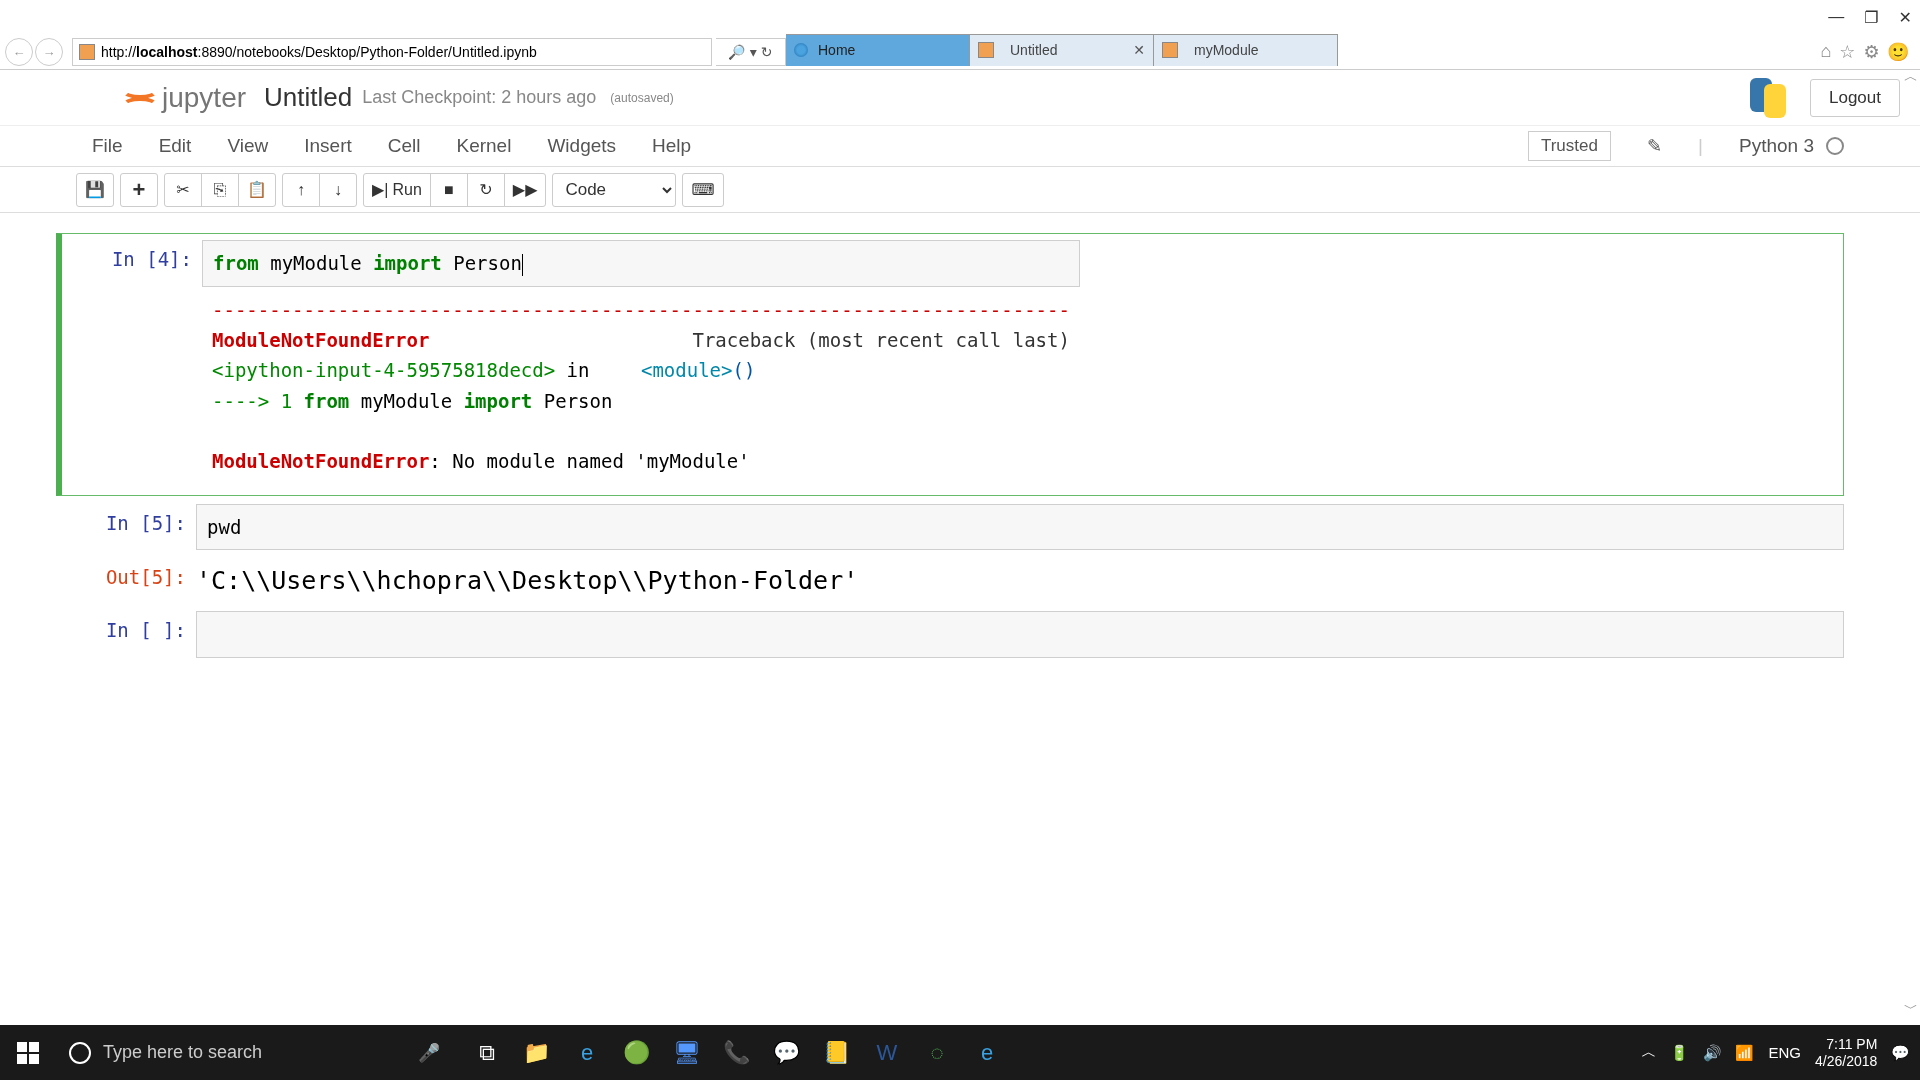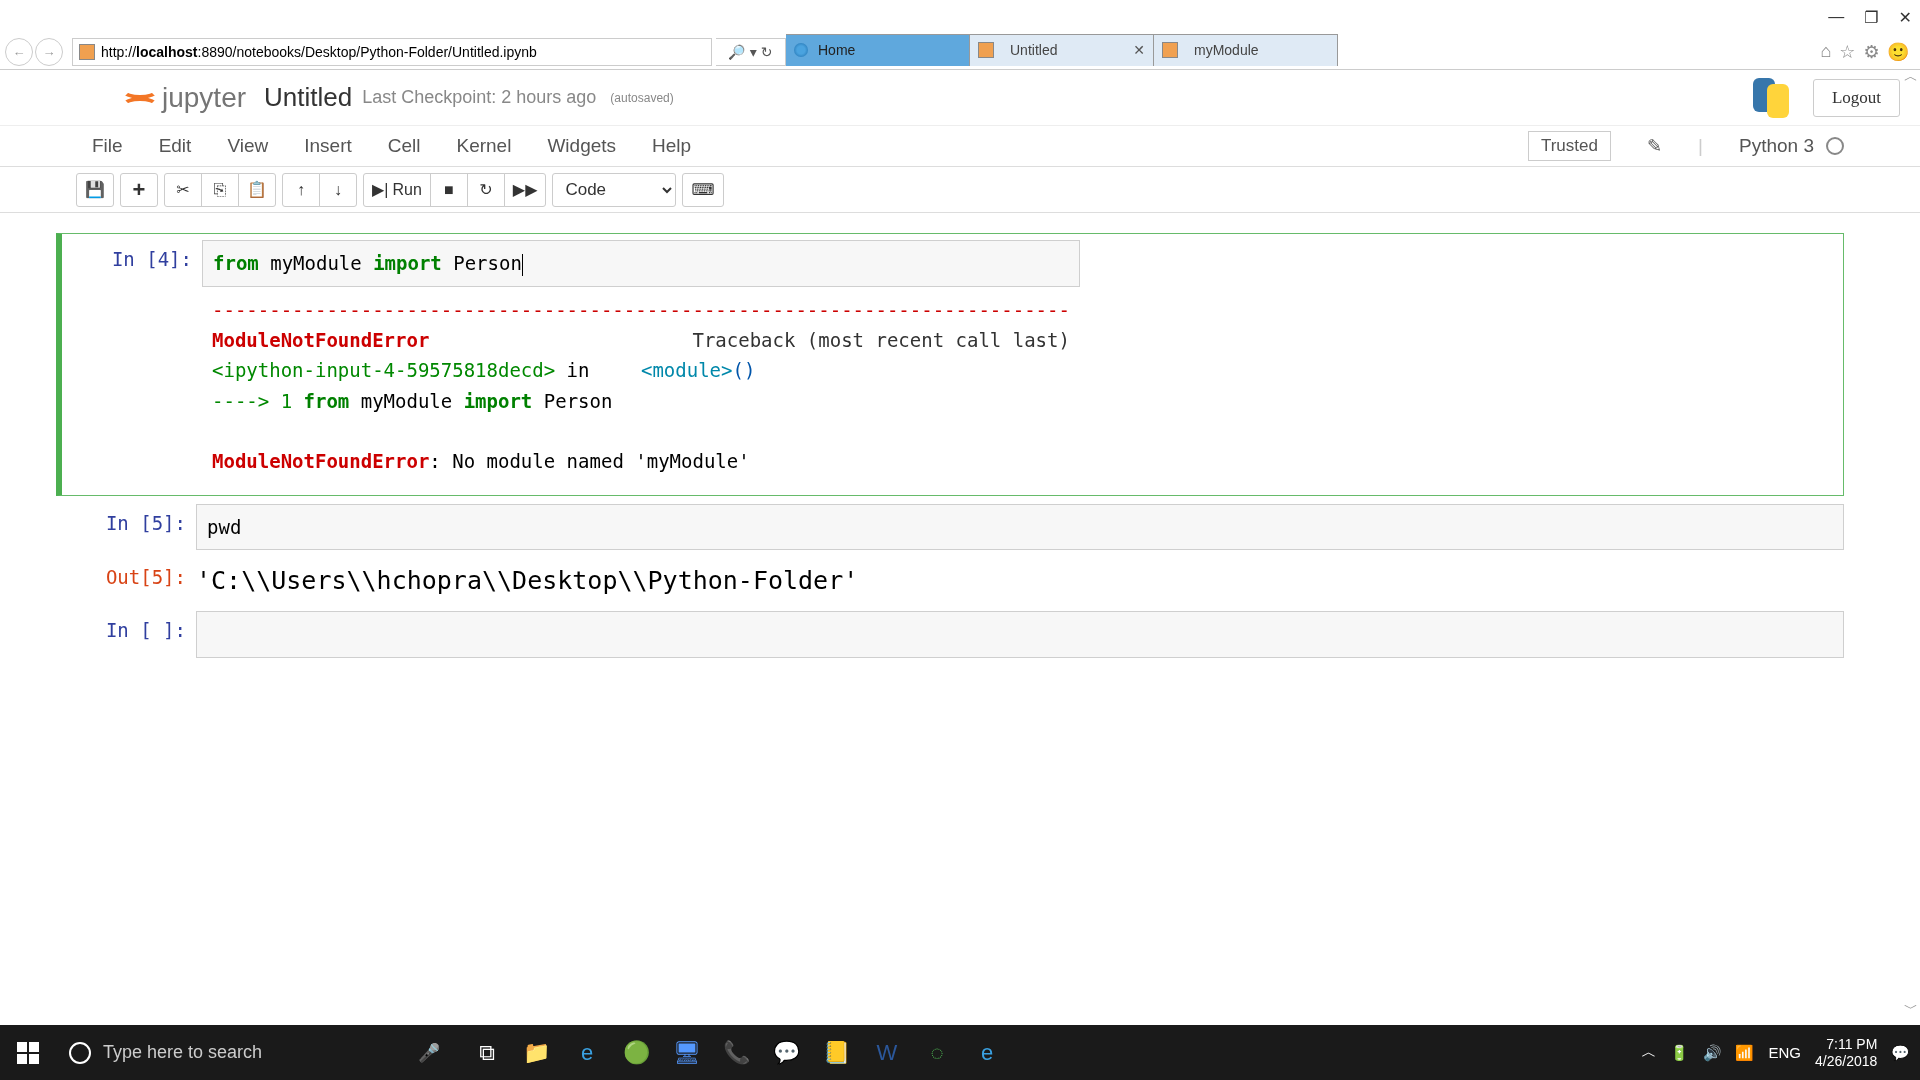--- a/index.html
+++ b/index.html
@@ -32,21 +32,21 @@
 .logo-mark::before, .logo-mark::after { content: ""; position: absolute; left: 6px; width: 28px; height: 9px; border-radius: 50%; border: 4px solid #f37626; }
 .logo-mark::before { top: 4px; border-bottom-color: transparent; border-left-color: transparent; border-right-color: transparent; transform: rotate(180deg); }
 .logo-mark::after { bottom: 4px; border-top-color: transparent; border-left-color: transparent; border-right-color: transparent; transform: rotate(180deg); }
 .logo-text { font-size: 28px; color: #757575; font-weight: 400; }
 .notebook-title { font-size: 26px; color: #333; margin-left: 18px; }
 .checkpoint { font-size: 18px; color: #888; margin-left: 10px; }
 .autosaved { font-size: 12px; color: #888; margin-left: 14px; }
 .python-logo { margin-left: auto; width: 48px; height: 48px; position: relative; }
 .python-logo::before { content: ""; position: absolute; width: 22px; height: 34px; background: #3776ab; border-radius: 6px; left: 6px; top: 4px; }
 .python-logo::after { content: ""; position: absolute; width: 22px; height: 34px; background: #ffd43b; border-radius: 6px; right: 6px; bottom: 4px; }
-.logout-btn { margin-left: 18px; padding: 8px 18px; border: 1px solid #ccc; border-radius: 3px; background: #fff; font-size: 17px; color: #333; font-family: Liberation Serif, serif; }
+.logout-btn { margin-left: 18px; padding: 8px 18px; border: 1px solid #ccc; border-radius: 3px; background: #fff; font-size: 17px; color: #333; }
 
 
 .menubar-container { padding-left: 76px; padding-right: 76px; border-bottom: 1px solid #ddd; }
 .menubar { height: 40px; display: flex; align-items: center; gap: 36px; padding-left: 16px; font-size: 19px; color: #555; }
 .menubar .spacer { flex: 1; }
 .trusted { padding: 4px 12px; border: 1px solid #ccc; font-size: 17px; color: #555; }
 .pencil { font-size: 18px; color: #555; }
 .kernel-name { font-size: 19px; color: #555; display: flex; align-items: center; gap: 12px; }
 .kernel-circle { width: 18px; height: 18px; border: 2px solid #888; border-radius: 50%; }
 

